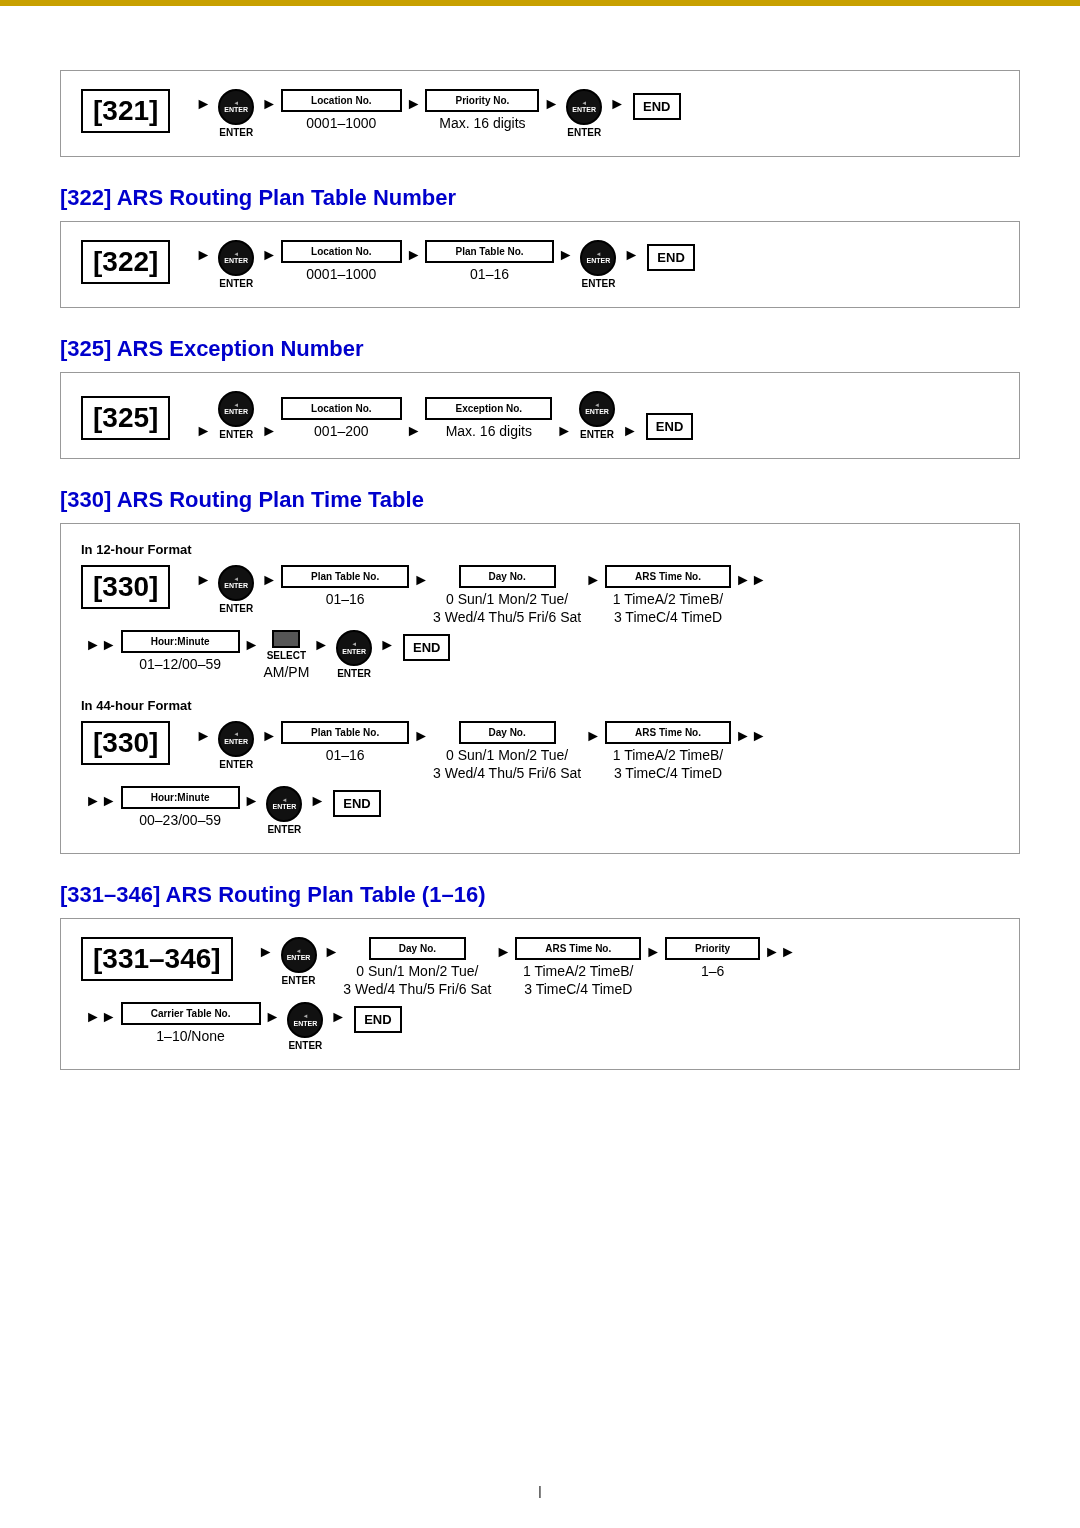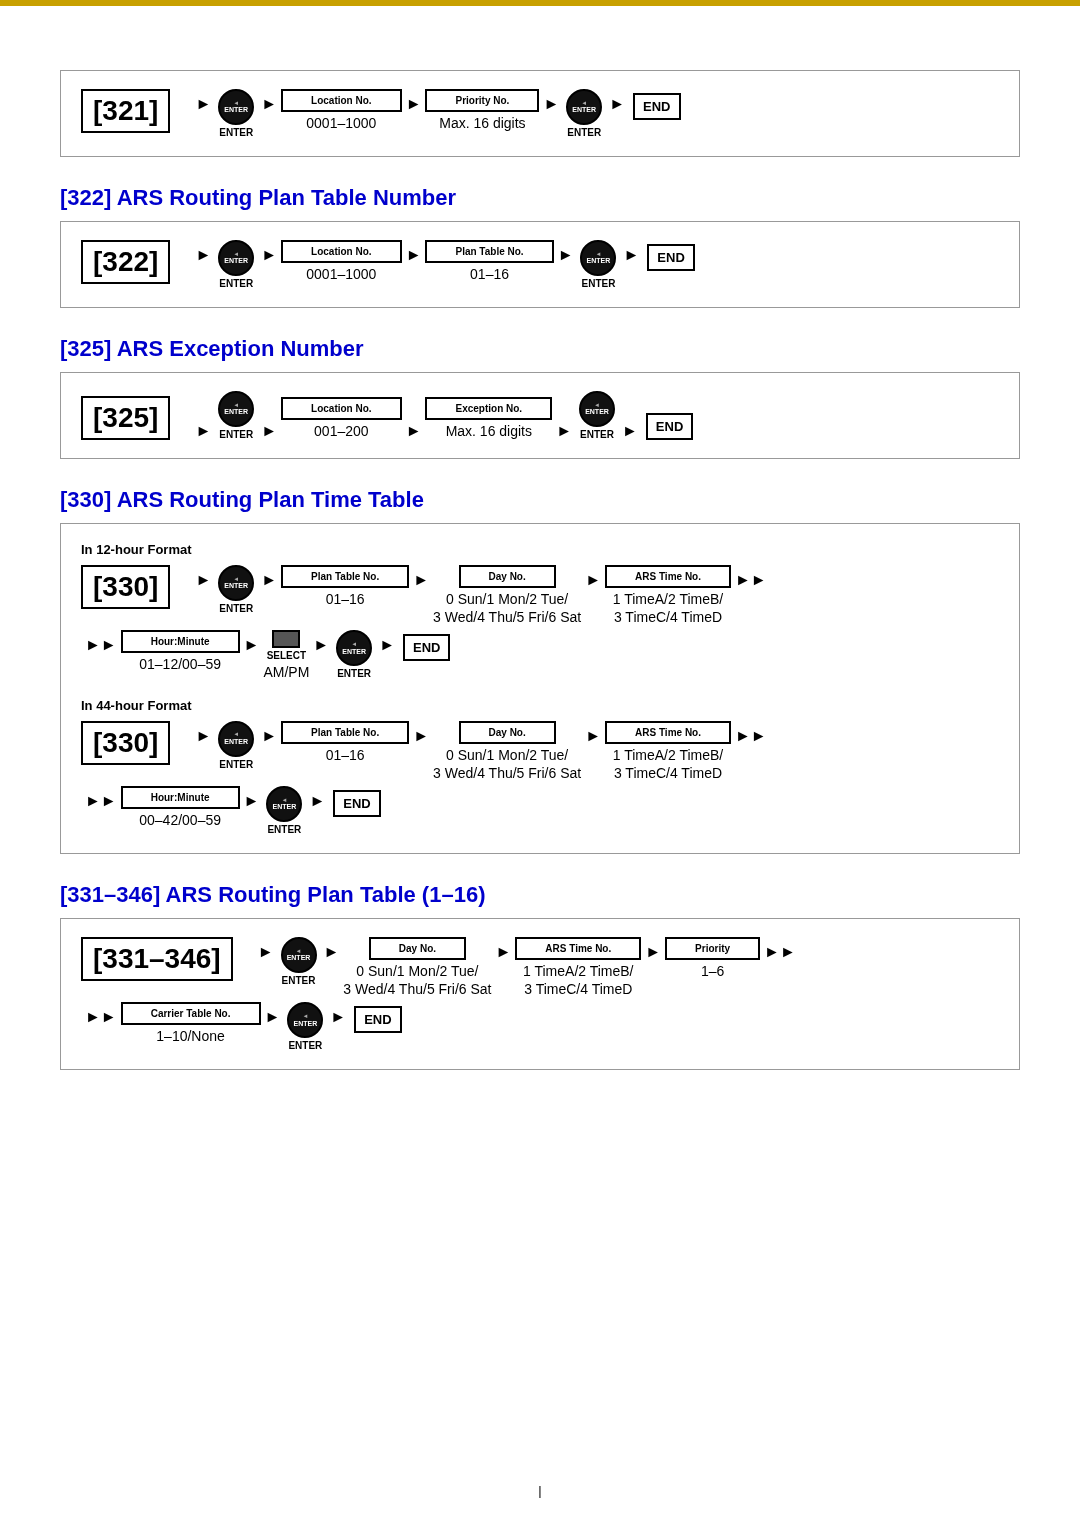--- a/index.html
+++ b/index.html
@@ -503,21 +503,21 @@
             <div class="diag-item" style="padding-top: 6px;">
               <span class="double-arrow">►►</span>
             </div>
           </div>
           <div class="diagram-row" style="align-items: flex-start;">
             <div class="diag-item" style="padding-top: 6px;">
               <span class="double-arrow">►►</span>
             </div>
             <div class="diag-item">
               <div class="box-label">Hour:Minute</div>
-              <div class="sub-label" style="white-space: pre-line;">00–42/00–59</div>
+              <div class="sub-label" style="white-space: pre-line;">00–23/00–59</div>
             </div>
             <div class="diag-item" style="padding-top: 6px;">
               <span class="arrow">►</span>
             </div>
             <div class="enter-btn-wrap">
               <div class="enter-circle">
                 <div class="enter-circle-inner">
                   <span style="font-size:6px;color:#aaa;">◄</span>
                   <span style="font-size:7px;font-weight:bold;">ENTER</span>
                 </div>

